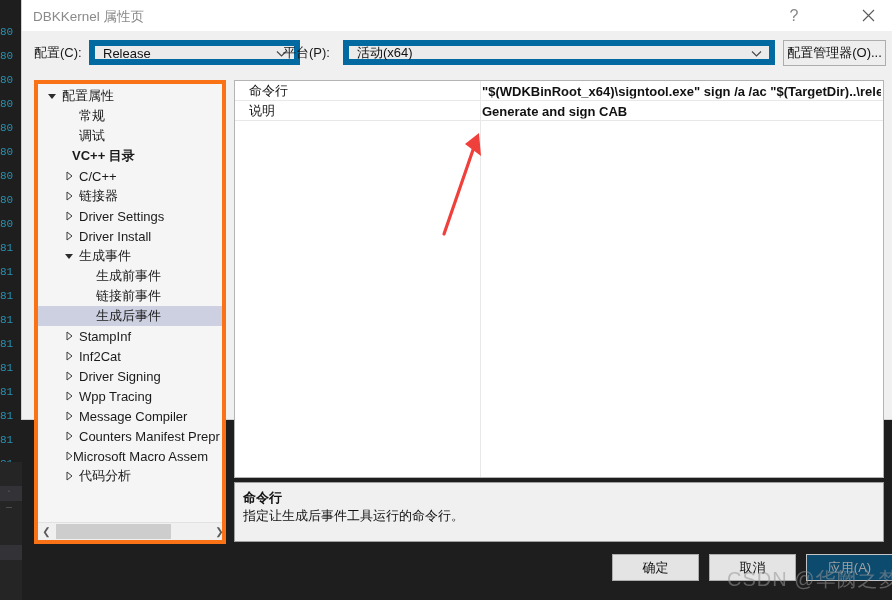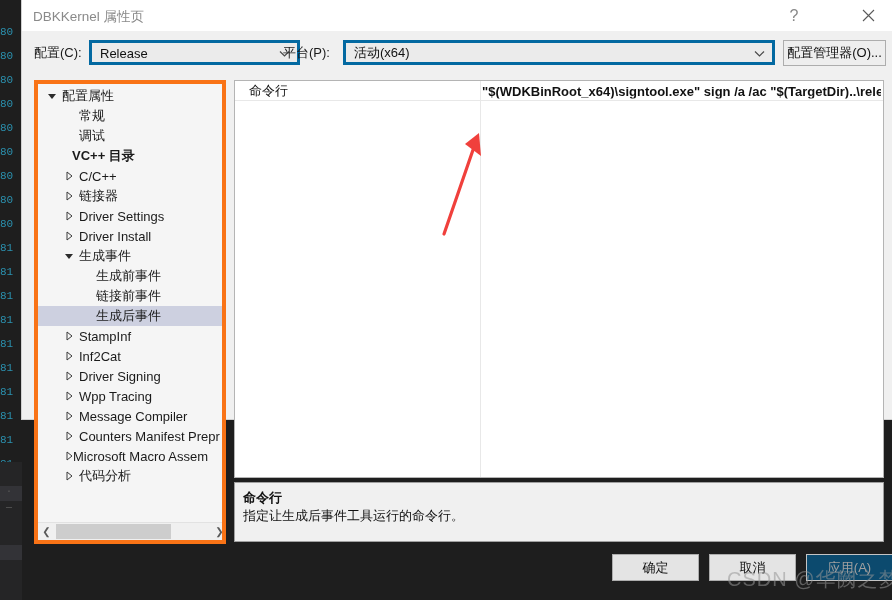--- a/index.html
+++ b/index.html
@@ -119,21 +119,21 @@
     top: 13px;
   }
   .lbl-config { left: 12px; }
   .lbl-platform { left: 261px; }
 
   .combo {
     position: absolute;
     top: 9px;
     height: 25px;
     background: #ebebeb;
-    border: 3px solid #0369a1;
+    border: 6px solid #0369a1;
     box-sizing: border-box;
     font-size: 13px;
     color: #111;
     display: flex;
     align-items: center;
   }
   .combo-text {
     position: absolute;
     left: 8px;
     top: 50%;
@@ -553,20 +553,24 @@
       </div>
     </div>
 
     <div class="grid-panel">
       <div class="grid-splitter"></div>
       <div id="grid-rows">
           <div class="grid-row">
             <span class="gname">命令行</span>
             <span class="gval">"$(WDKBinRoot_x64)\signtool.exe" sign /a /ac "$(TargetDir)..\relea</span>
           </div>
+          <div class="grid-row">
+            <span class="gname">说明</span>
+            <span class="gval">Generate and sign CAB</span>
+          </div>
         </div>
     </div>
 
     <div class="desc-pane">
       <div class="desc-title">命令行</div>
       <div class="desc-body">指定让生成后事件工具运行的命令行。</div>
     </div>
 
     <div class="btn btn-ok">确定</div>
     <div class="btn btn-cancel">取消</div>

